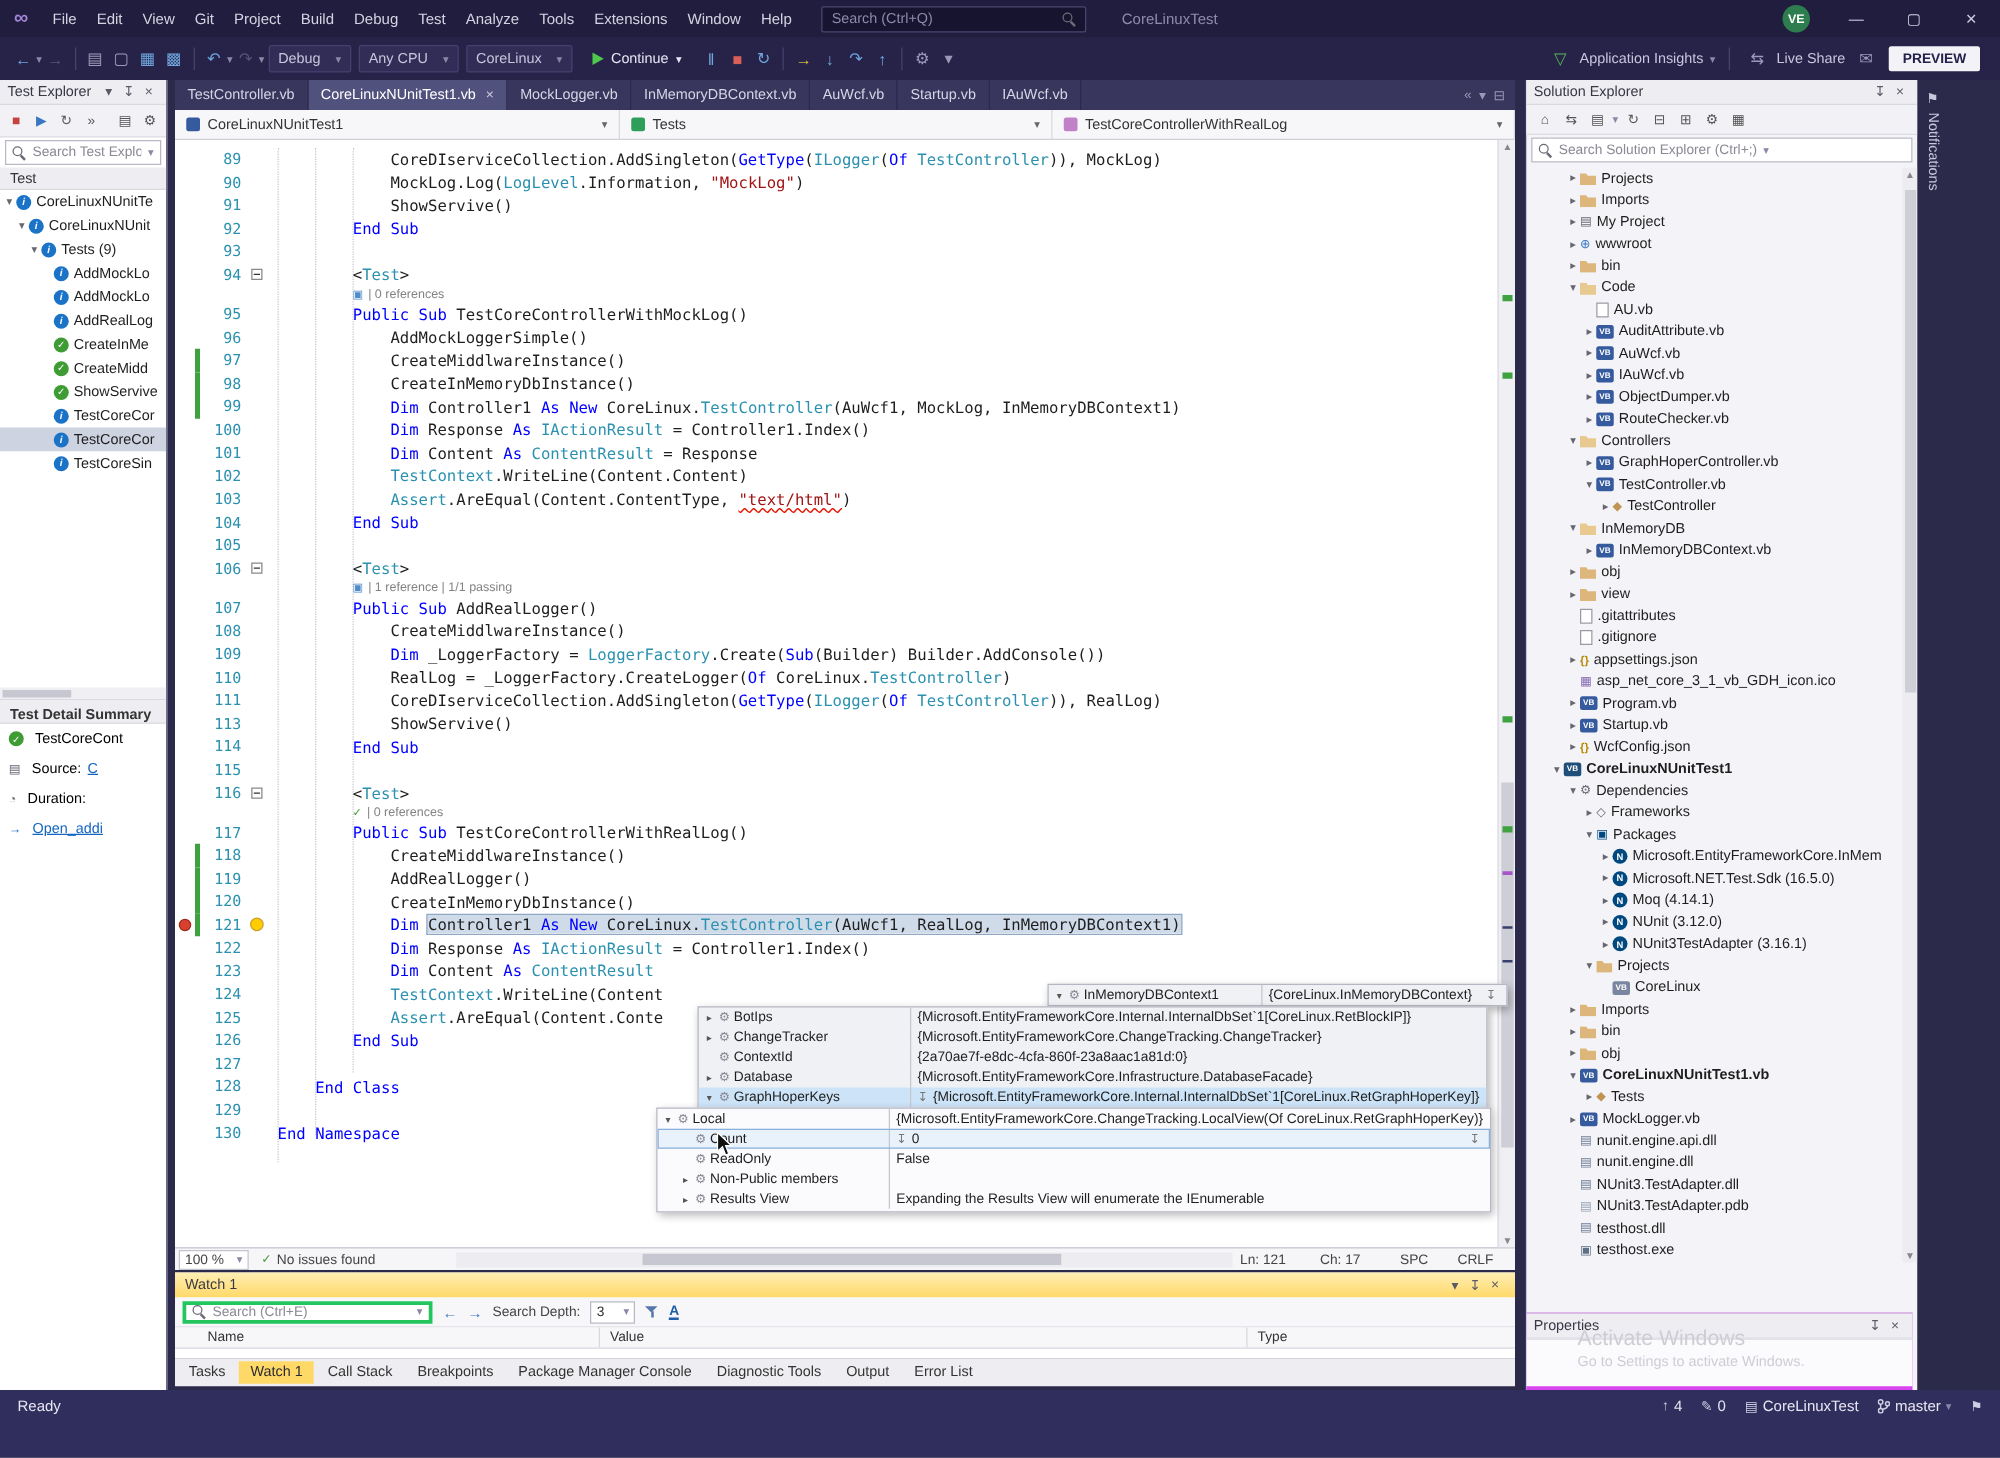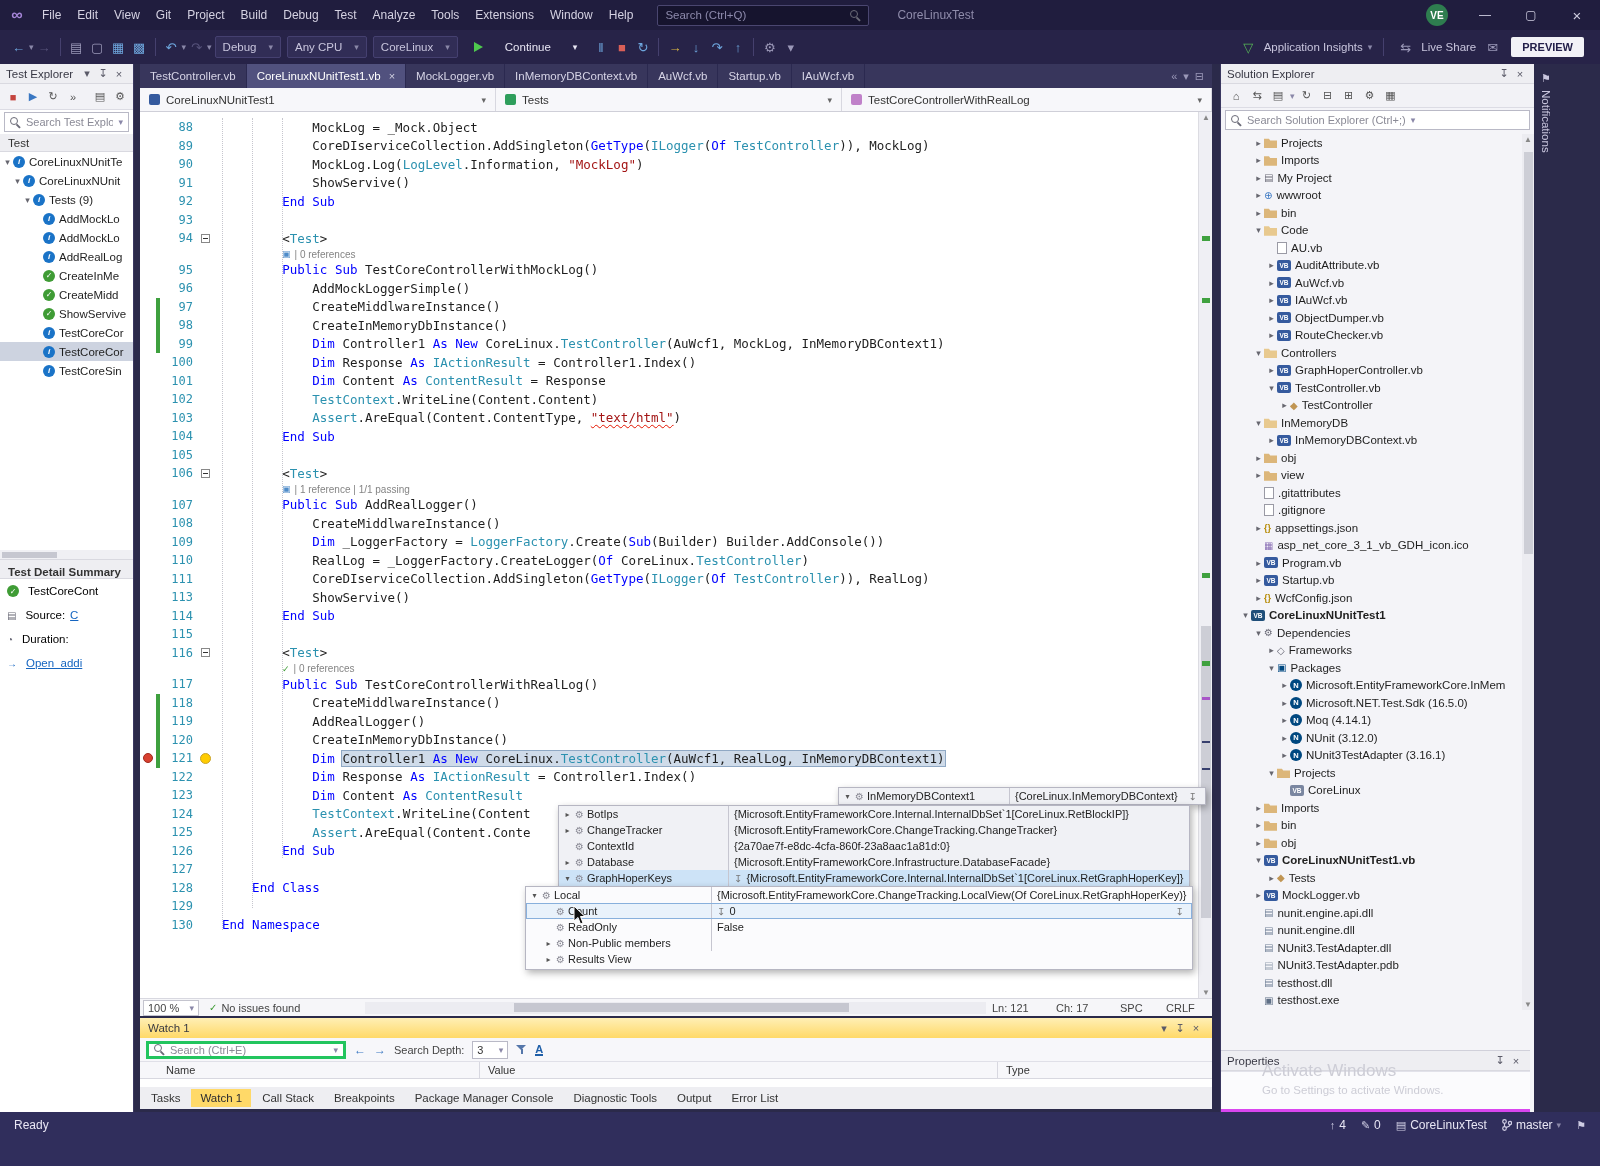--- a/index.html
+++ b/index.html
@@ -28,21 +28,21 @@
   .tico{width:21px;height:22px;display:flex;align-items:center;justify-content:center;font-size:13px;}
   .tico::before{content:attr(data-glyph);}
   .sico{width:18px;height:18px;display:inline-flex;align-items:center;justify-content:center;font-size:11px;color:#555;}
   .sico::before{content:attr(data-glyph);}
   .blue{color:#6ea6dd}.green{color:#57b657}.red{color:#d95f57}.gray{color:#9b98b8}.dis{color:#56527a}.gold{color:#d8b544}
   .tsep{width:1px;height:18px;background:#45406e;margin:0 5px;}
   .tdrop{height:22px;background:#312d56;border:1px solid #454070;border-radius:2px;display:flex;align-items:center;
     padding:0 7px;margin:0 3px;gap:12px;}
   .dd-caret{font-size:9px;color:#8a87a8;}
   .dd-caret::before{content:"▾";}
-  .continue{display:flex;align-items:center;gap:22px;padding:0 9px;height:24px;margin:0 4px;}
+  .continue{display:flex;align-items:center;gap:6px;padding:0 9px;height:24px;margin:0 4px;}
   .play-ico{width:0;height:0;border-left:9px solid #4ec94e;border-top:5.5px solid transparent;border-bottom:5.5px solid transparent;}
   .continue span{color:#e8e6f4;}
   .preview-badge{background:#f2f2f7;color:#23204a;font-weight:bold;font-size:11px;padding:4px 11px;border-radius:2px;margin:0 8px;}
   .t-label{display:flex;align-items:center;gap:5px;margin:0 6px;}
   
   .panel-head{height:20px;display:flex;align-items:center;background:#eeeef2;color:#383844;font-size:11.5px;
     padding:0 6px;border-bottom:1px solid #d9d9e0;}
   .panel-head .sp{flex:1;}
   .ph-ico{width:16px;text-align:center;color:#5a5a68;font-size:11px;}
   .ph-ico::before{content:attr(data-glyph);}
@@ -462,27 +462,20 @@
       </div>
     </div>
   <div class="code-wrap">
     <div class="iguide" style="left:82px;top:6px;height:812px"></div>
     <div class="iguide" style="left:112px;top:6px;height:790px"></div>
     <div class="iguide" style="left:142px;top:6px;height:740px"></div>
     <div id="code-lines" style="padding-top:6px">
         <div class="code-line">
           <div class="cl-bp"></div>
           <div class="cl-chg"></div>
-          <div class="cl-ln">88</div>
-          <div class="cl-fold"></div>
-          <pre><span class="tok-p">            MockLog = _Mock.Object</span></pre>
-        </div>
-        <div class="code-line">
-          <div class="cl-bp"></div>
-          <div class="cl-chg"></div>
           <div class="cl-ln">89</div>
           <div class="cl-fold"></div>
           <pre><span class="tok-p">            CoreDIserviceCollection.AddSingleton(</span><span class="tok-k">GetType</span><span class="tok-p">(</span><span class="tok-t">ILogger</span><span class="tok-p">(</span><span class="tok-k">Of</span><span class="tok-p"> </span><span class="tok-t">TestController</span><span class="tok-p">)), MockLog)</span></pre>
         </div>
         <div class="code-line">
           <div class="cl-bp"></div>
           <div class="cl-chg"></div>
           <div class="cl-ln">90</div>
           <div class="cl-fold"></div>
           <pre><span class="tok-p">            MockLog.Log(</span><span class="tok-t">LogLevel</span><span class="tok-p">.Information, </span><span class="tok-s">"MockLog"</span><span class="tok-p">)</span></pre>
@@ -1262,20 +1255,23 @@
       </div>
       <div class="tip-val">
         <span></span>
       </div>
     </div>
     <div class="tip-row">
       <div class="tip-nc" style="padding-left: 18px;">
         <span class="texp">▸</span>
         <span class="gear">⚙</span>
         <span>Results View</span>
+      </div>
+      <div class="tip-val">
+        <span>Expanding the Results View will enumerate the IEnumerable</span>
       </div>
     </div>
   </div>
 
 <svg class="cursor" width="14" height="20" viewBox="0 0 14 20">
   <polygon points="1,1 1,16 5,12.5 7.5,19 10,18 7.5,11.5 12,11.5" fill="#111" stroke="#fff" stroke-width="1"></polygon>
 </svg>
 
 <div class="watermark">
   <div class="wm1">Activate Windows</div>

